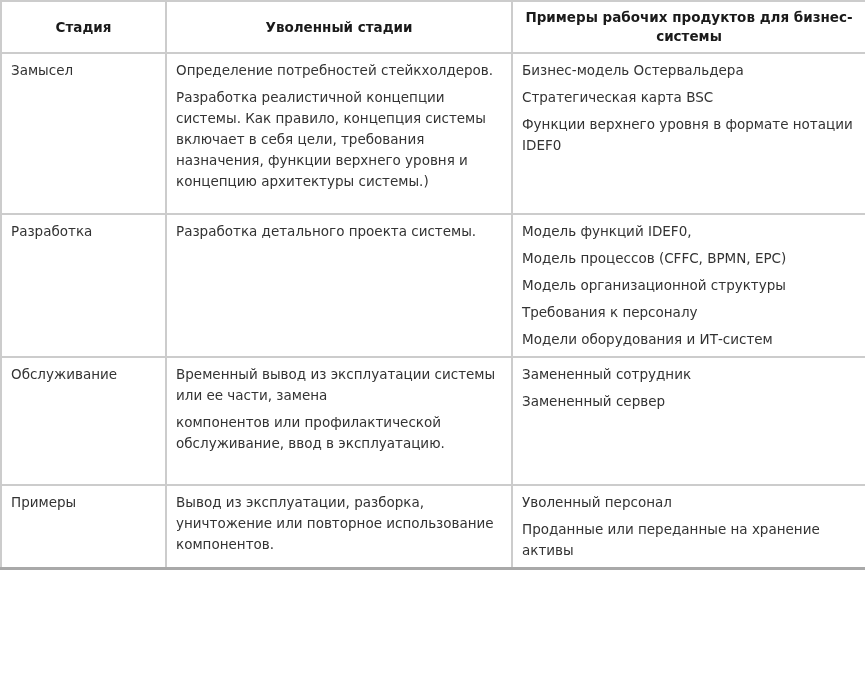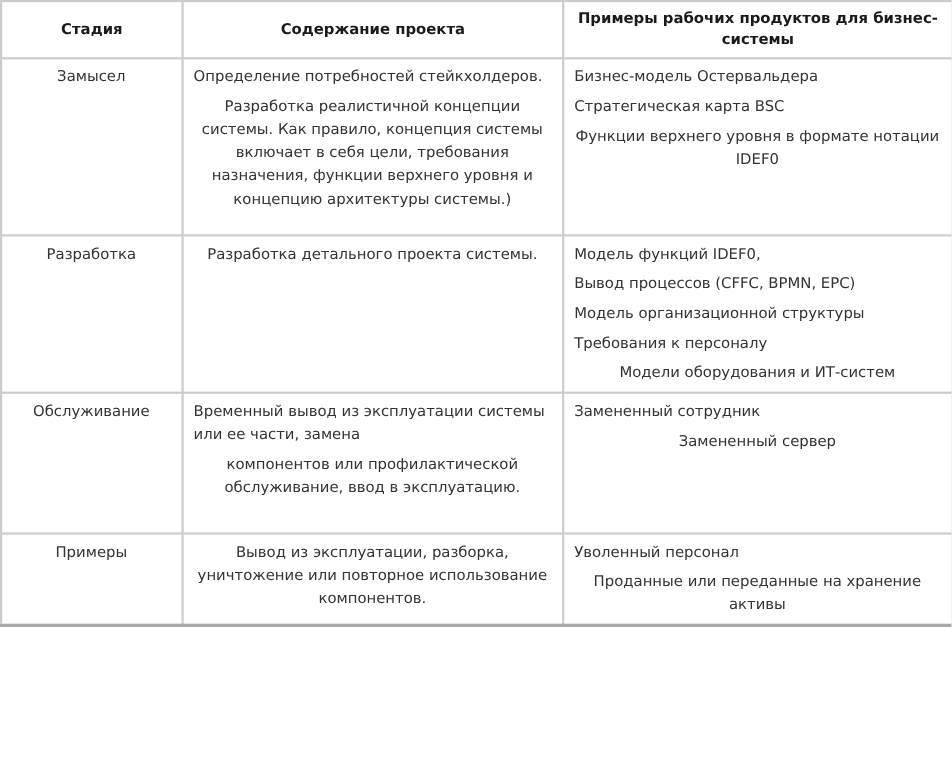--- a/index.html
+++ b/index.html
@@ -36,21 +36,20 @@
     font-size: 13.5px;
     line-height: 19px;
     padding: 6px 8px;
   }
   td p {
     margin: 0 0 6px 0;
     line-height: 21px;
   }
   td p:last-child {
     margin-bottom: 0;
-    text-align: center;
   }
   tr.hdr       { height: 51px; }
   tr.r-zamysel { height: 161px; }
   tr.r-razrab  { height: 128px; margin-left: 20px; }
   tr.r-proizv  { height: 107px; }
   tr.r-funk    { height: 49px;  }
   tr.r-obsluzh { height: 128px; }
   tr.r-spis    { height: 67px;  }
 </style>
 </head>
@@ -58,21 +57,21 @@
 
 <table class="lifecycle">
   <colgroup>
     <col style="width:165px">
     <col style="width:346px">
     <col style="width:354px">
   </colgroup>
   <thead>
     <tr class="hdr">
       <th>Стадия</th>
-      <th>Содержание проекта</th>
+      <th>Уволенный стадии</th>
       <th>Примеры рабочих продуктов для бизнес-системы</th>
     </tr>
   </thead>
   <tbody>
     <tr class="r-zamysel">
       <td>
           <p>Замысел</p>
         </td>
       <td>
         <p>Определение потребностей стейкхолдеров.</p>
@@ -86,21 +85,21 @@
     </tr>
     <tr class="r-razrab">
       <td>
           <p>Разработка</p>
         </td>
       <td>
         <p>Разработка детального проекта системы.</p>
       </td>
       <td>
         <p>Модель функций IDEF0,</p>
-        <p>Вывод процессов (CFFC, BPMN, EPC)</p>
+        <p>Модель процессов (CFFC, BPMN, EPC)</p>
         <p>Модель организационной структуры</p>
         <p>Требования к персоналу</p>
         <p>Модели оборудования и ИТ-систем</p>
       </td>
     </tr>
     <tr class="r-obsluzh">
       <td>
           <p>Обслуживание</p>
         </td>
       <td>

